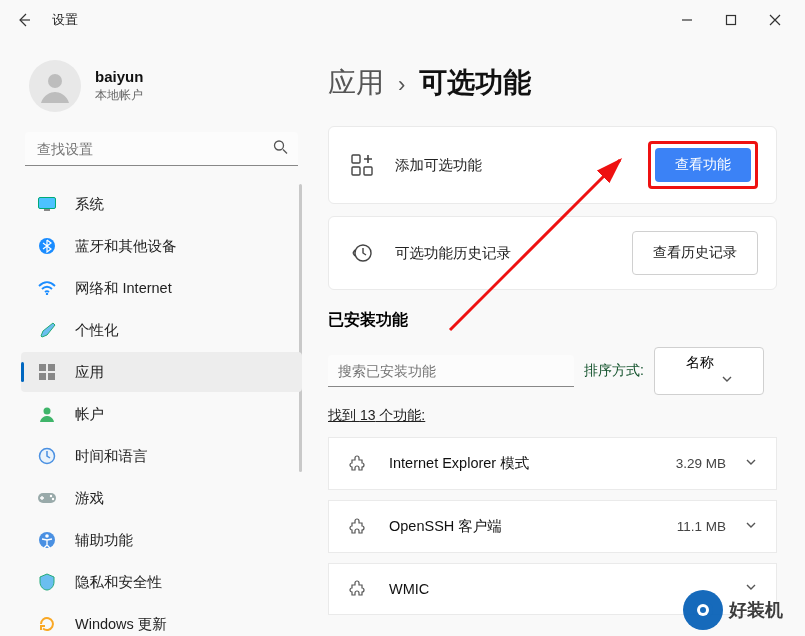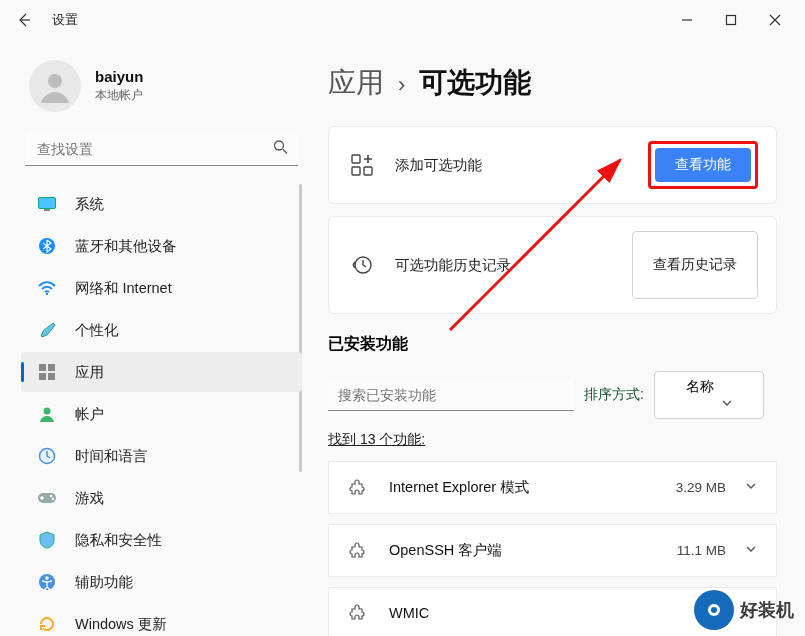--- a/index.html
+++ b/index.html
@@ -39,21 +39,21 @@
   .breadcrumb .crumb { font-size: 28px; color: #555; cursor: pointer; }
   .breadcrumb .sep { font-size: 22px; color: #555; }
   .breadcrumb .current { font-size: 28px; font-weight: 600; color: #111; }
 
   .card { background: #fff; border: 1px solid #eaeaea; border-radius: 6px; padding: 14px 18px; display: flex; align-items: center; margin-bottom: 12px; }
   .card .card-icon { width: 30px; display: flex; justify-content: center; align-items: center; margin-right: 18px; color: #444; }
   .card .card-label { font-size: 14.5px; color: #222; }
   .card .card-action { margin-left: auto; }
 
   .btn-primary { background: #3b82f6; color: #fff; border: none; border-radius: 4px; padding: 8px 20px; font-size: 14px; cursor: pointer; }
-  .btn-outline { background: #fff; color: #222; border: 1px solid #d0d0d0; border-radius: 4px; padding: 24px 20px; font-size: 14px; cursor: pointer; }
+  .btn-outline { background: #fff; color: #222; border: 1px solid #d0d0d0; border-radius: 4px; padding: 12px 20px; font-size: 14px; cursor: pointer; }
 
   .highlight-box{ border:3px solid #e11; border-radius:4px; padding:4px; display:inline-block; }
 
   .section-title { font-size: 16px; font-weight: 600; margin: 20px 0 16px 0; }
 
   .filter-row { display: flex; align-items: center; gap: 10px; margin-bottom: 12px; }
   .search-installed { flex: 0 0 246px; }
   .search-installed input { width: 100%; height: 32px; padding: 0 10px; border: none; border-bottom: 1.5px solid #888; background: #fcfcfc; border-radius: 4px 4px 0 0; font-size: 14px; outline: none; }
   .sort-label { font-size: 14px; color: #14532d; }
   .sort-select { background: #fff; border: 1px solid #d0d0d0; border-radius: 4px; padding: 6px 30px 6px 12px; font-size: 14px; cursor: pointer; position:relative; display:flex; align-items:center; min-width:110px;flex-direction:column; }
@@ -64,21 +64,21 @@
   .feature-item { background: #fff; border: 1px solid #eaeaea; border-radius: 0; padding: 16px 18px; display: flex; align-items: center; margin-bottom: 10px; }
   .feature-item .f-icon { width: 22px; margin-right: 20px; display:flex; justify-content:center; }
   .feature-item .f-name { font-size: 14.5px; color: #111; }
   .feature-item .f-size { margin-left: auto; font-size: 13.5px; color: #444; margin-right: 18px; }
   .feature-item .chev { color: #555; }
 
   
   .arrow-svg { position:absolute; top:140px; left:440px; pointer-events:none; }
 
   
-  .watermark{ position:absolute; right:11px; bottom:6px; display:flex; align-items:center; gap:6px; opacity:.95;}
+  .watermark{ position:absolute; right:22px; bottom:6px; display:flex; align-items:center; gap:6px; opacity:.95;}
   .wm-circle{ width:40px; height:40px; border-radius:50%; background:#0a63b8; display:flex; align-items:center; justify-content:center; color:#fff; font-weight:700; }
   .wm-text{ font-size:18px; font-weight:600; color:#333; }
 </style>
 </head>
 <body>
 
 <div class="titlebar">
   <div class="back-btn">
     <svg width="16" height="16" viewBox="0 0 16 16">
         <path d="M10 2 4 8l6 6" stroke="#333" stroke-width="1.2" fill="none"></path>
@@ -203,35 +203,35 @@
               <rect x="1" y="2" width="18" height="10" rx="5" fill="#9aa"></rect>
               <circle cx="14" cy="5" r="1.2" fill="#fff"></circle>
               <circle cx="16" cy="8" r="1.2" fill="#fff"></circle>
               <path d="M5 5v4M3 7h4" stroke="#fff" stroke-width="1.3"></path>
             </svg>
           </span>
         <span>游戏</span>
       </div>
       <div class="nav-item">
         <span class="icon-wrap">
-            <svg width="16" height="18">
-              <path d="M8 1l7 3v5c0 5-4 8-7 8s-7-3-7-8V4z" fill="#6bbef0" stroke="#2a7"></path>
-            </svg>
-          </span>
-        <span>隐私和安全性</span>
-      </div>
-      <div class="nav-item">
-        <span class="icon-wrap">
             <svg width="18" height="18">
               <circle cx="9" cy="9" r="8" fill="#4a90e2"></circle>
               <circle cx="9" cy="5" r="1.8" fill="#fff"></circle>
               <path d="M4 8l5 1 5-1M9 9v5m-3 3 3-3 3 3" stroke="#fff" stroke-width="1.3" fill="none"></path>
             </svg>
           </span>
         <span>辅助功能</span>
+      </div>
+      <div class="nav-item">
+        <span class="icon-wrap">
+            <svg width="16" height="18">
+              <path d="M8 1l7 3v5c0 5-4 8-7 8s-7-3-7-8V4z" fill="#6bbef0" stroke="#2a7"></path>
+            </svg>
+          </span>
+        <span>隐私和安全性</span>
       </div>
       <div class="nav-item">
         <span class="icon-wrap">
             <svg width="18" height="18">
               <path d="M3 9a6 6 0 1 1 2 4.5" stroke="#f9a825" stroke-width="2" fill="none"></path>
               <path d="M3 15v-4h4" stroke="#f9a825" stroke-width="2" fill="none"></path>
             </svg>
           </span>
         <span>Windows 更新</span>
       </div>

